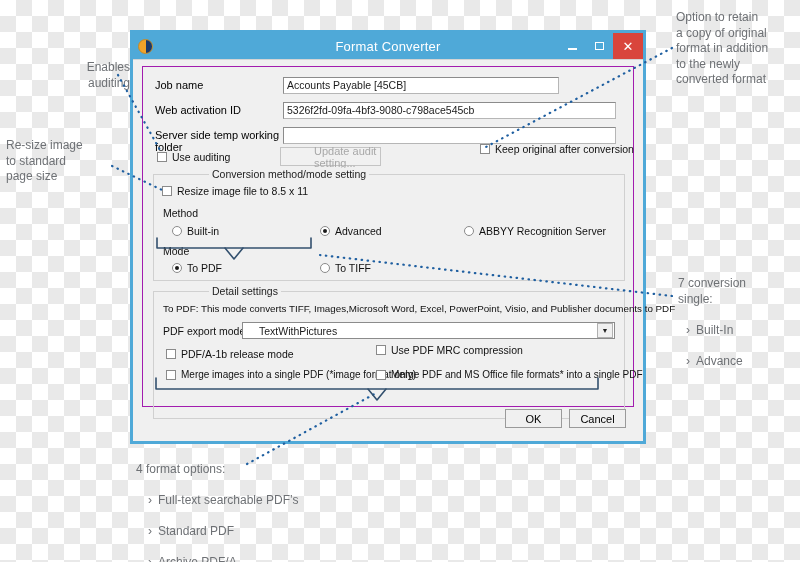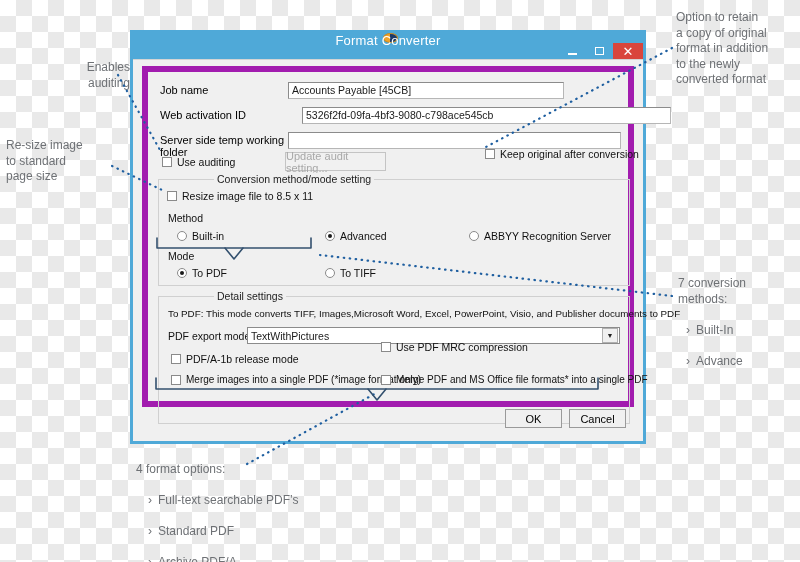--- a/index.html
+++ b/index.html
@@ -30,21 +30,21 @@
 
   
   #win{
     position:absolute;left:130px;top:30px;width:516px;height:414px;
     border:3px solid #4fa9d8;
     background:#f0f0f0;
     box-sizing:border-box;
   }
   #titlebar{
     height:26px;background:#4fa9d8;position:relative;
-    display:flex;align-items:center;flex-direction:column;
+    display:flex;align-items:center;
   }
   #winicon{
     width:15px;height:15px;border-radius:50%;margin-left:5px;
     background:linear-gradient(90deg,#f0a32a 0 50%, #1b3a6b 50% 100%);
     border:1px solid #c98a22;box-sizing:border-box;
   }
   #wintitle{
     position:absolute;left:0;right:0;text-align:center;
     color:#ffffff;font-size:13px;letter-spacing:.2px;
     pointer-events:none;
@@ -58,21 +58,21 @@
   .gl-min{display:block;width:9px;height:2px;background:#fff;margin-top:5px;}
   .gl-max{display:block;width:9px;height:8px;border:1.5px solid #fff;box-sizing:border-box;}
 
   #client{
     position:absolute;top:26px;left:0;right:0;bottom:0;
     background:#f0f0f0;
     border-top:1px solid #d4d4d4;
   }
   #inner{
     position:absolute;left:9px;top:6px;right:9px;bottom:34px;
-    background:#f0f0f0;border:6px solid #a21caf;
+    background:#f0f0f0;border:1px solid #a21caf;
   }
 
   
   .row{position:absolute;display:flex;align-items:center;}
   .lbl{font-size:11px;color:#000;font-family:"Liberation Sans",sans-serif;}
   .txt{
     box-sizing:border-box;height:17px;background:#fff;
     border:1px solid #b6b6b6;border-top-color:#8b8b8b;border-left-color:#8b8b8b;
     font-size:10.5px;color:#1a1a1a;line-height:15px;padding:0 3px;
     font-family:"Liberation Sans",sans-serif;overflow:hidden;white-space:nowrap;
@@ -99,21 +99,21 @@
   .btn.disabled{color:#a8a8a8;border-color:#c4c4c4;background:#f1f1f1;}
   .grp{
     position:absolute;border:1px solid #d0d0d0;box-sizing:border-box;
   }
   .grp > .cap{
     position:absolute;top:-7px;left:7px;background:#f0f0f0;padding:0 3px;
     font-size:10.5px;color:#222;white-space:nowrap;margin-left:48px;
   }
   .combo{
     box-sizing:border-box;height:17px;background:#fff;border:1px solid #8b8b8b;
-    display:flex;align-items:center;font-size:10.5px;color:#1a1a1a;padding-left:3px;
+    display:flex;align-items:center;font-size:10.5px;color:#1a1a1a;padding-left:16px;
     font-family:"Liberation Sans",sans-serif;
   }
   .combo .arrow{
     margin-left:auto;width:14px;height:13px;margin-right:1px;
     background:#f0f0f0;border:1px solid #b0b0b0;
     display:flex;align-items:center;justify-content:center;font-size:7px;color:#222;
   }
   .secnote{font-size:10.5px;color:#111;position:absolute;white-space:nowrap;}
   .sublbl{font-size:10.5px;color:#111;position:absolute;}
 
@@ -131,21 +131,21 @@
 page size</div>
 
 <div class="anno" style="left:676px;top:10px;width:124px;">Option to retain
 a copy of original
 format in addition
 to the newly
 converted format</div>
 
 <div style="position:absolute;left:678px;top:276px;width:120px;">
   <div class="anno" style="position:static;">7 conversion</div>
-  <div class="anno" style="position:static;">methods:</div>
+  <div class="anno" style="position:static;">single:</div>
   <ul class="anno anno-list" style="position:static;padding-left:8px;">
     <li>Built-In</li>
     <li>Advance</li>
   </ul>
 </div>
 
 <div style="position:absolute;left:136px;top:462px;width:240px;">
   <div class="anno" style="position:static;">4 format options:</div>
   <ul class="anno anno-list" style="position:static;padding-left:12px;">
     <li>Full-text searchable PDF’s</li>
@@ -175,33 +175,33 @@
   <div id="inner">
 
     <div class="row" style="left:12px;top:12px;">
       <span class="lbl" style="width:128px;">Job name</span>
     </div>
     <div class="txt" style="position:absolute;left:140px;top:10px;width:276px;">Accounts Payable [45CB]</div>
 
     <div class="row" style="left:12px;top:37px;">
       <span class="lbl" style="width:128px;">Web activation ID</span>
     </div>
-    <div class="txt" style="position:absolute;left:140px;top:35px;width:369px;margin-left:14px;">5326f2fd-09fa-4bf3-9080-c798ace545cb</div>
+    <div class="txt" style="position:absolute;left:140px;top:35px;width:333px;">5326f2fd-09fa-4bf3-9080-c798ace545cb</div>
 
     <div class="row" style="left:12px;top:62px;">
       <span class="lbl" style="width:128px;">Server side temp working folder</span>
     </div>
     <div class="txt" style="position:absolute;left:140px;top:60px;width:333px;" placeholder=""></div>
 
     <div class="row" style="left:14px;top:84px;justify-content:flex-end;">
       <span class="cb"></span>
       <span class="cbl">Use auditing</span>
     </div>
 
-    <div class="btn disabled" style="position:absolute;left:137px;top:80px;width:101px;height:19px;">Update audit setting...</div>
+    <div class="btn disabled" style="position:absolute;left:137px;top:80px;width:101px;height:19px;padding-left:33px;">Update audit setting...</div>
 
     <div class="row" style="left:337px;top:76px;">
       <span class="cb"></span>
       <span class="cbl">Keep original after conversion</span>
     </div>
 
     <div class="grp" style="left:10px;top:107px;width:472px;height:107px;">
       <span class="cap">Conversion method/mode setting</span>
 
       <div class="row" style="left:8px;top:10px;">
@@ -244,21 +244,21 @@
       <div class="sublbl" style="left:9px;top:33px;">PDF export mode</div>
       <div class="combo" style="position:absolute;left:88px;top:30px;width:373px;">
         <span>TextWithPictures</span>
         <span class="arrow">▼</span>
       </div>
 
       <div class="row" style="left:12px;top:56px;">
         <span class="cb"></span>
         <span class="cbl">PDF/A-1b release mode</span>
       </div>
-      <div class="row" style="left:222px;top:44px;">
+      <div class="row" style="left:222px;top:52px;">
         <span class="cb"></span>
         <span class="cbl">Use PDF MRC compression</span>
       </div>
       <div class="row" style="left:12px;top:77px;">
         <span class="cb"></span>
         <span class="cbl" style="font-size:10px;">Merge images into a single PDF (*image format only)</span>
       </div>
       <div class="row" style="left:222px;top:77px;">
         <span class="cb"></span>
         <span class="cbl" style="font-size:10px;">Merge PDF and MS Office file formats* into a single PDF</span>

